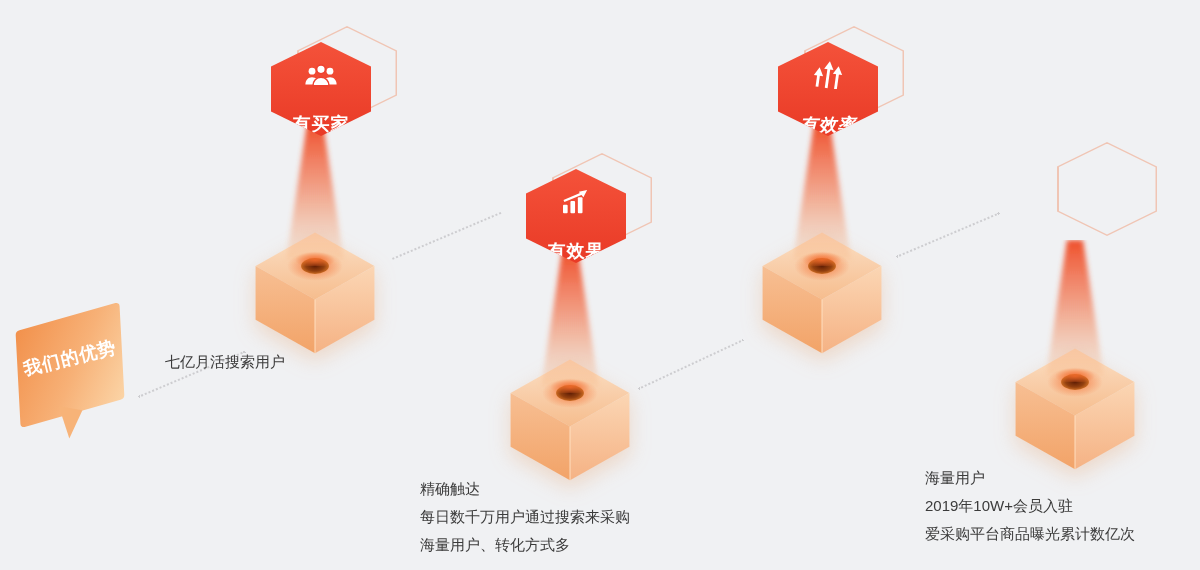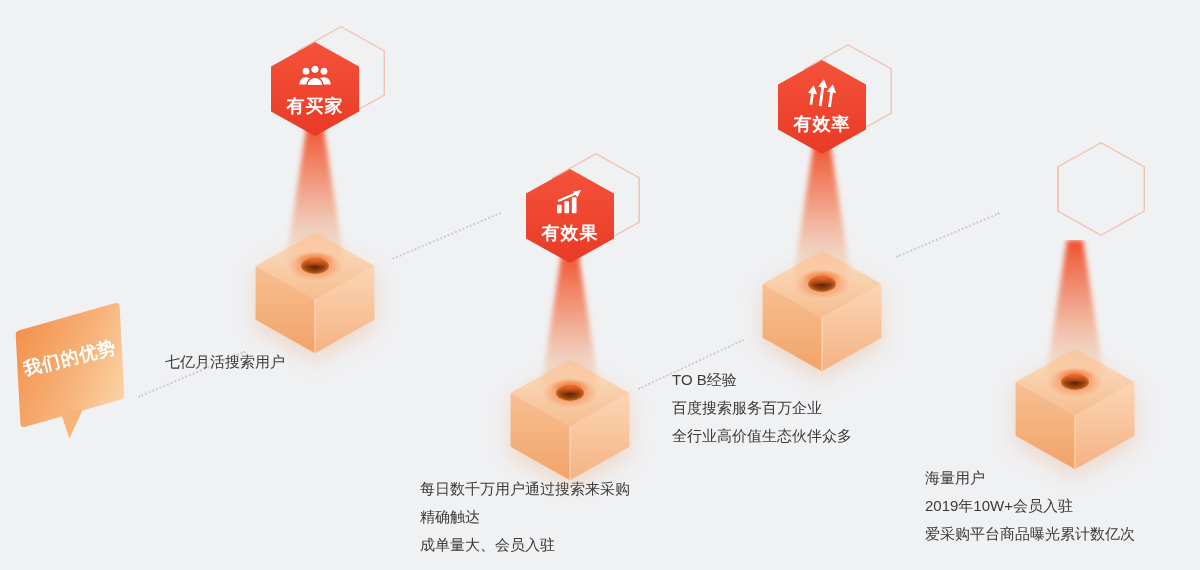--- a/index.html
+++ b/index.html
@@ -3,25 +3,25 @@
 <meta charset="utf-8">
 <style>
   html,body{ margin:0; padding:0; }
   body{ font-family:"Liberation Sans","DejaVu Sans",sans-serif; }
   .stage{ position:relative; width:1200px; height:570px; background:#f0f1f3; overflow:hidden; }
 
   
   .group{ position:absolute; width:300px; height:400px; }
   .g1{ left:165px; top:42px; }
   .g2{ left:420px; top:169px; }
-  .g3{ left:672px; top:60px; }
+  .g3{ left:672px; top:42px;font-style:italic; }
   .g4{ left:925px; top:158px; }
 
-  .hex{ width:88px; height:94px;
-        clip-path:polygon(50% 0,100% 26%,100% 74%,50% 100%,0 74%,0 26%); }
+  .hex{ width:100px; height:94px;
+        clip-path:polygon(50% 0,100% 26%,100% 74%,50% 100%,0 74%,0 26%);gap:19px; }
   .badge{ position:absolute; left:106px; top:0; z-index:4;
           background:linear-gradient(180deg,#f4523a 0%,#e93a26 100%);
           display:flex; flex-direction:column; align-items:center;
           padding-top:19px; box-sizing:border-box; }
   .badge .icon{ height:28px; display:flex; align-items:center; justify-content:center; }
   .badge-label{ color:#ffffff; font-size:18px; font-weight:bold; margin-top:5px; letter-spacing:1px; }
 
   .hex-outline{ position:absolute; left:132px; top:-16px; z-index:1; background:#f0c5b4; }
   .hex-outline-inner{ position:absolute; inset:1.5px; background:#f0f1f3;
         clip-path:polygon(50% 0,100% 26%,100% 74%,50% 100%,0 74%,0 26%); }
@@ -165,23 +165,23 @@
       <polygon points="6,42 70,78 70,136 6,100" fill="url(#gLeft)"></polygon>
       <polygon points="134,42 70,78 70,136 134,100" fill="url(#gRight)"></polygon>
       <line x1="70" y1="78" x2="70" y2="136" stroke="#ffdfc0" stroke-width="1.5" opacity="0.7"></line>
       <ellipse cx="70" cy="42" rx="15" ry="8.5" fill="url(#gHole)"></ellipse>
     </svg>
     <svg class="beam" viewBox="0 0 90 142" preserveAspectRatio="none">
       <polygon points="37,0 53,0 74,136 16,136" fill="url(#gBeam)" filter="url(#fBlur)"></polygon>
       <ellipse cx="45" cy="136" rx="20" ry="8" fill="url(#gGlow)"></ellipse>
     </svg>
     <div class="caption">
+      <div>精确触达</div>
       <div>每日数千万用户通过搜索来采购</div>
-      <div>精确触达</div>
-      <div>成单量大、会员入驻</div>
+      <div>海量用户、转化方式多</div>
     </div>
   </div>
 
   <div class="group g3">
     <div class="hex hex-outline">
         <div class="hex-outline-inner"></div>
       </div>
     <div class="hex badge">
       <span class="icon">
         <svg width="30" height="28" viewBox="0 0 32 30">
@@ -202,25 +202,20 @@
       <ellipse cx="70" cy="42" rx="30" ry="16" fill="url(#gGlow)"></ellipse>
       <polygon points="6,42 70,78 70,136 6,100" fill="url(#gLeft)"></polygon>
       <polygon points="134,42 70,78 70,136 134,100" fill="url(#gRight)"></polygon>
       <line x1="70" y1="78" x2="70" y2="136" stroke="#ffdfc0" stroke-width="1.5" opacity="0.7"></line>
       <ellipse cx="70" cy="42" rx="15" ry="8.5" fill="url(#gHole)"></ellipse>
     </svg>
     <svg class="beam" viewBox="0 0 90 142" preserveAspectRatio="none">
       <polygon points="37,0 53,0 74,136 16,136" fill="url(#gBeam)" filter="url(#fBlur)"></polygon>
       <ellipse cx="45" cy="136" rx="20" ry="8" fill="url(#gGlow)"></ellipse>
     </svg>
-    <div class="caption">
-      <div>TO B经验</div>
-      <div>百度搜索服务百万企业</div>
-      <div>全行业高价值生态伙伴众多</div>
-    </div>
   </div>
 
   <div class="group g4">
     <div class="hex hex-outline">
         <div class="hex-outline-inner"></div>
       </div>
     <svg class="cube" viewBox="0 0 140 140">
       <polygon points="70,6 134,42 70,78 6,42" fill="url(#gTop)"></polygon>
       <ellipse cx="70" cy="42" rx="30" ry="16" fill="url(#gGlow)"></ellipse>
       <polygon points="6,42 70,78 70,136 6,100" fill="url(#gLeft)"></polygon>

